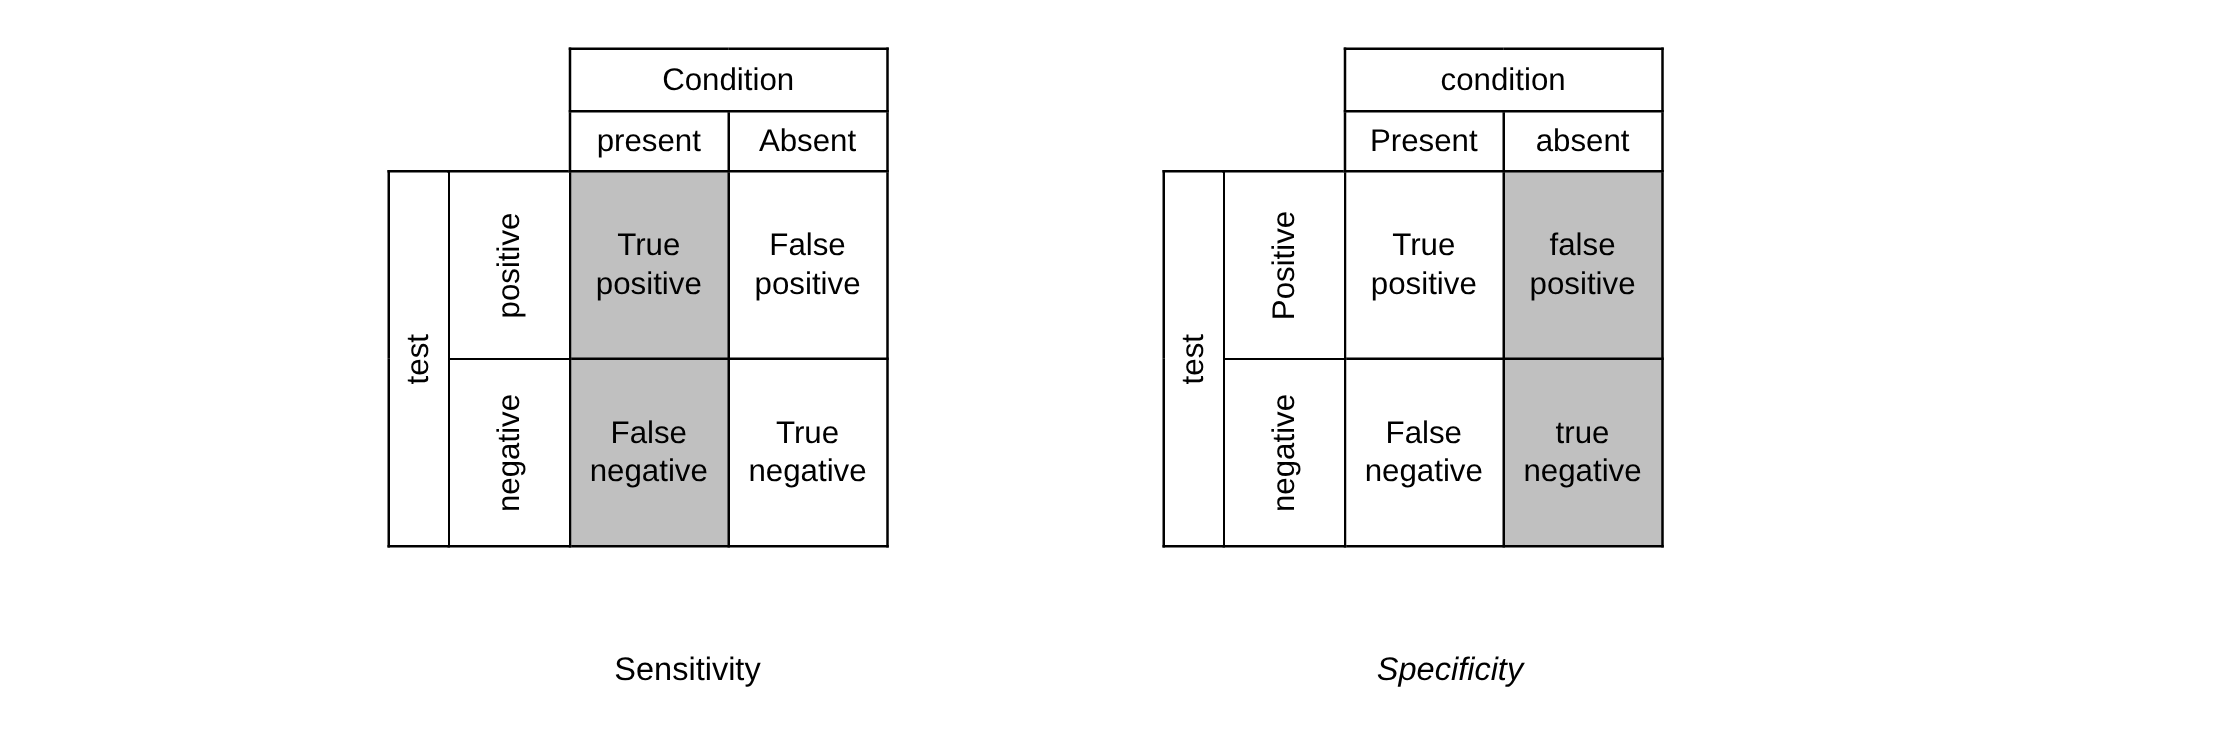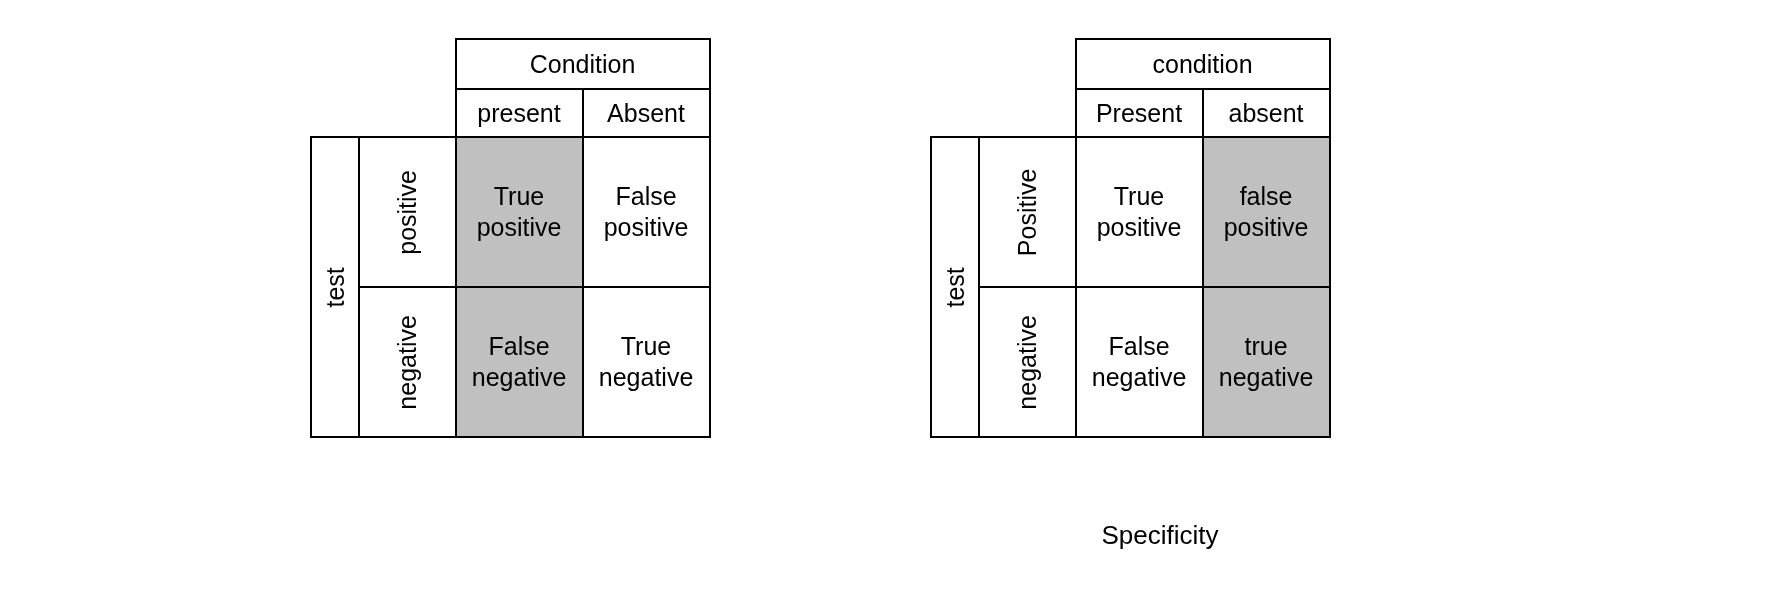--- a/index.html
+++ b/index.html
@@ -87,21 +87,21 @@
     position: absolute;
     top: 520px;
     left: 0;
     width: 760px;
     text-align: center;
     font-size: 26px;
     font-family: "Liberation Sans", sans-serif;
     color: #000000;
   }
   .caption-left  { left: 110px; width: 620px; }
-  .caption-right { left: 100px; width: 620px; }
+  .caption-right { left: 100px; width: 620px; font-style: italic; }
 </style>
 </head>
 <body>
 
 <div class="canvas">
 
   <div class="panel panel-left">
     <table class="matrix">
       <tbody>
         <tr>
@@ -139,20 +139,21 @@
             <div>False</div>
             <div>negative</div>
           </td>
           <td class="col-data h-body">
             <div>True</div>
             <div>negative</div>
           </td>
         </tr>
       </tbody>
     </table>
+    <div class="caption caption-left">Sensitivity</div>
   </div>
 
   <div class="panel panel-right">
     <table class="matrix">
       <tbody>
         <tr>
           <td class="blank col-test h-super"></td>
           <td class="blank col-row h-super"></td>
           <td class="super-header h-super" colspan="2">condition</td>
         </tr>

